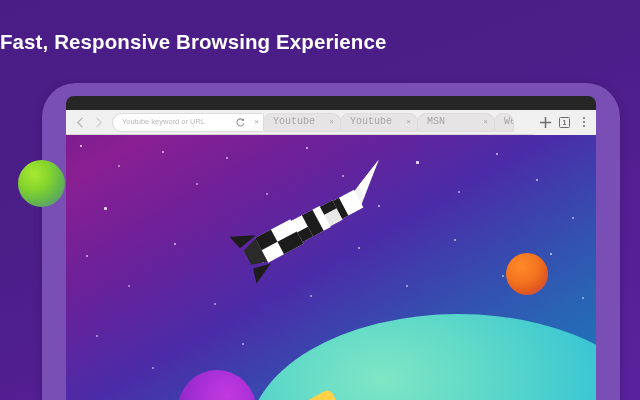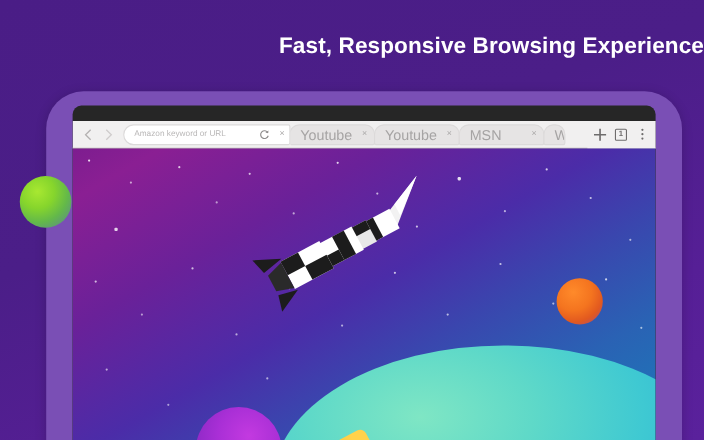--- a/index.html
+++ b/index.html
@@ -12,21 +12,21 @@
 
   
   #bg {
     position:absolute; inset:0;
     background:linear-gradient(160deg,#4a1d86 0%,#4b1e88 40%,#561f96 75%,#5a219c 100%);
   }
 
   
   #headline {
     position:absolute; top:30px; left:0; width:640px;
-    text-align:right;
+    text-align:left;
     color:#ffffff;
     font-size:20.5px;
     font-weight:bold;
     letter-spacing:0.1px;
     white-space:nowrap;
   }
 
   
   #tablet {
     position:absolute;
@@ -105,23 +105,24 @@
     height:19px;
     background:#e6e4e4;
     border:1px solid #dcdada;
     border-radius:9px 9px 2px 2px;
     display:flex; align-items:center;
     padding:0 2px 0 9px;
     margin-left:-1px;
     flex:0 0 auto;
   }
   .tab-label {
-    color:#a6a4a4; font-size:13px; line-height:1;
+    color:#a6a4a4; font-size:10px; line-height:1;
     white-space:nowrap; overflow:hidden;
     width:52px;
+    font-family:Liberation Mono, monospace;
   }
   .tab.partial { width:20px; padding-right:0; overflow:hidden; }
   .tab.partial .tab-label { width:14px; }
 
   
   #actions {
     display:flex; align-items:center; gap:0;
     padding:0 3px 0 2px;
     flex:0 0 auto;
     background:#f1f0f0;
@@ -222,21 +223,21 @@
           <path d="M6.4 0.9 L1.8 5.5 L6.4 10.1" fill="none" stroke="#b4b1b1" stroke-width="1.2"></path>
         </svg>
       </div>
       <div class="navbtn">
         <svg width="8" height="11" viewBox="0 0 8 11">
           <path d="M1.6 0.9 L6.2 5.5 L1.6 10.1" fill="none" stroke="#cfcccc" stroke-width="1.2"></path>
         </svg>
       </div>
 
       <div id="omnibox">
-        <span id="omnibox-placeholder">Amazon keyword or URL</span>
+        <span id="omnibox-placeholder">Youtube keyword or URL</span>
         <svg id="reload-icon" width="9" height="9" viewBox="0 0 11 11">
           <path d="M9.2 3.2 A4.3 4.3 0 1 0 9.6 6.6" fill="none" stroke="#8e8c8c" stroke-width="1.3"></path>
           <path d="M9.9 0.7 L9.4 3.8 L6.4 3.1 Z" fill="#8e8c8c"></path>
         </svg>
         <span class="tabclose">×</span>
       </div>
 
       <div id="tabs">
         <div class="tab">
           <span class="tab-label">Youtube</span>

